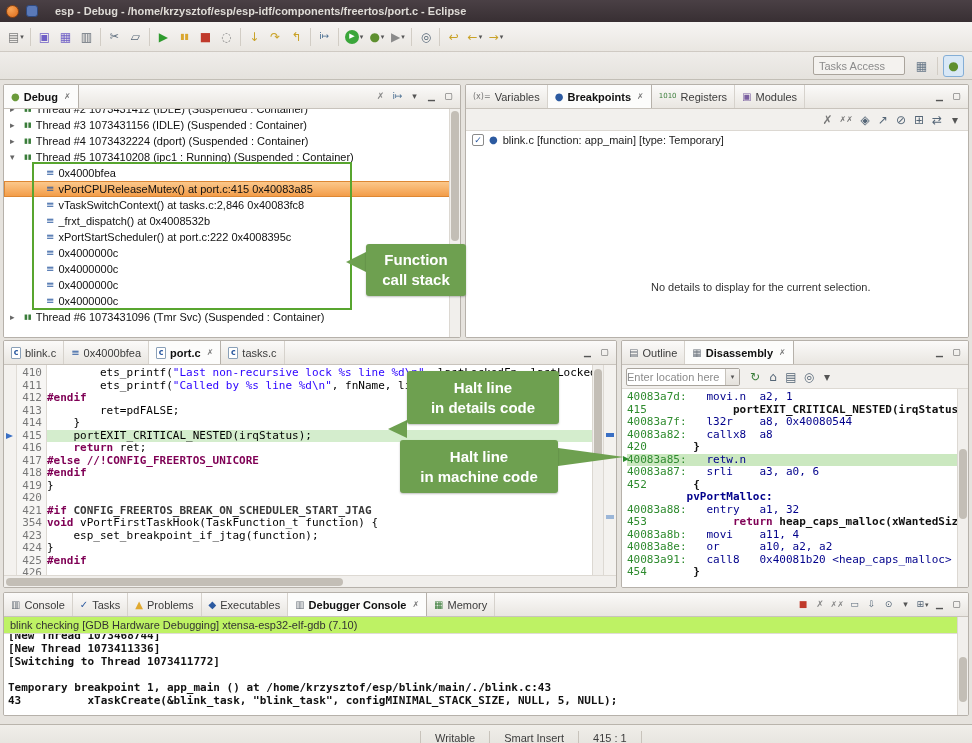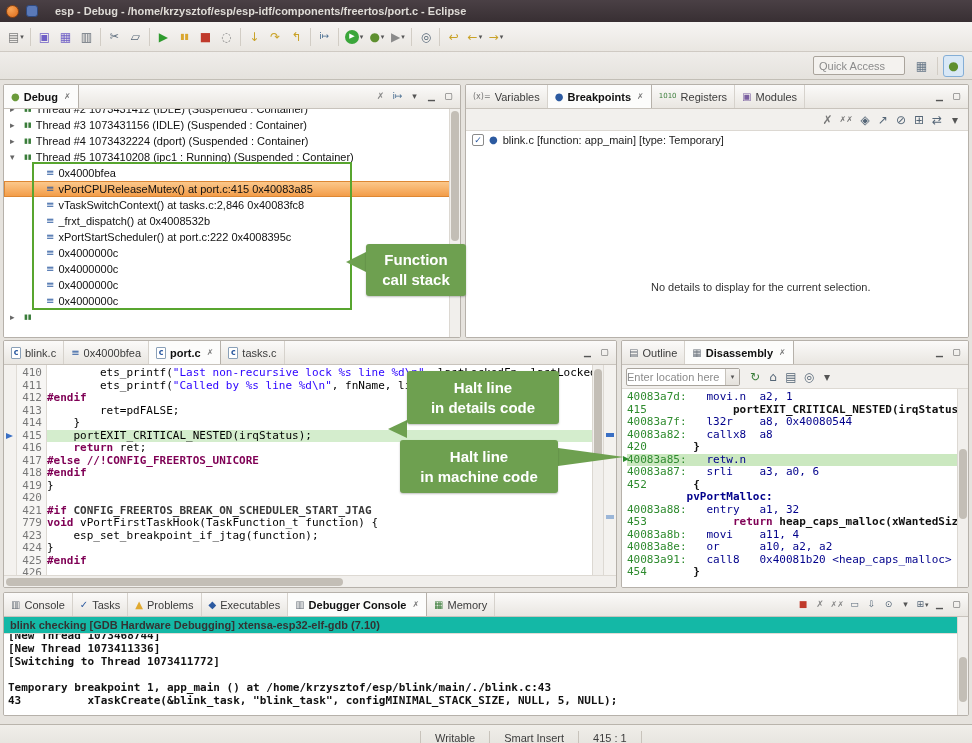--- a/index.html
+++ b/index.html
@@ -95,21 +95,21 @@
   .dline.hl{background:#cbe8c0;}
   .dline.hl::after{content:'';position:absolute;left:-4px;top:2.5px;border-left:6px solid #2e8b2e;border-top:3.5px solid transparent;border-bottom:3.5px solid transparent;}
   .tok-addr{color:#2e8b2e;}
   .tok-insn{color:#00008b;}
   .tok-src{color:#111;font-weight:bold;}
   .tok-lbl{color:#00008b;font-weight:bold;}
   .tok-kw2{color:#7f0055;font-weight:bold;}
   .disasm-vsb{position:absolute;right:0;top:48px;bottom:0;width:11px;background:#f1efec;border-left:1px solid #dcd8d2;}
 
   
-  .console-header{height:17px;background:#14b8a6;border-bottom:1px solid #e0dcd6;display:flex;align-items:center;padding:0 6px;font-weight:bold;color:#333;}
+  .console-header{height:17px;background:#bef264;border-bottom:1px solid #e0dcd6;display:flex;align-items:center;padding:0 6px;font-weight:normal;color:#333;}
   .console-body{position:absolute;top:41px;left:0;right:11px;bottom:0;background:#fff;font-family:"DejaVu Sans Mono",monospace;font-size:11px;line-height:13px;overflow:hidden;padding-left:4px;}
   .console-body .cln{white-space:pre;font-weight:bold;color:#111;min-height:13px;}
   .console-body .cln:first-child{margin-top:-5px;}
   .console-vsb{position:absolute;right:0;top:24px;bottom:0;width:11px;background:#f1efec;border-left:1px solid #dcd8d2;}
 
   
   .statusbar{position:absolute;left:0;top:724px;width:972px;height:27px;background:linear-gradient(#f0eeea,#e4e1db);border-top:1px solid #b9b4ac;display:flex;align-items:center;color:#3c3c3c;}
   .sb-spacer{width:420px;}
   .sb-item{padding:0 14px;white-space:nowrap;}
   .sb-sep{width:1px;height:14px;background:#c8c3bb;}
@@ -208,21 +208,21 @@
       <span class="glyph" style="color: rgb(201, 162, 39);">←</span>
       <span class="dd">▾</span>
     </span>
     <span class="tbtn">
       <span class="glyph" style="color: rgb(201, 162, 39);">→</span>
       <span class="dd">▾</span>
     </span>
   </div>
 <div class="toolbar2">
   <span class="quick-access">
-    <span>Quick Access</span>
+    <span>Tasks Access</span>
   </span>
   <span class="persp">
       <span class="tbtn">
         <span class="glyph" style="color: rgb(102, 119, 136);">▦</span>
       </span>
       <span class="tb-sep"></span>
       <span class="tbtn active">
         <span class="glyph" style="color: rgb(94, 143, 47);">●</span>
       </span>
     </span>
@@ -309,20 +309,21 @@
           <span class="glyph" style="color: rgb(44, 90, 160);">≡</span>
           <span class="trow-label">0x4000000c</span>
         </div>
         <div class="trow frame">
           <span class="glyph" style="color: rgb(44, 90, 160);">≡</span>
           <span class="trow-label">0x4000000c</span>
         </div>
         <div class="trow">
           <span class="twisty">▸</span>
           <span class="glyph" style="color: rgb(58, 125, 58); font-size: 7px;">▮▮</span>
+          <span class="trow-label">Thread #6 1073431096 (Tmr Svc) (Suspended : Container)</span>
         </div>
       </div>
     <div class="vsb">
         <div class="thumb" style="top:2px;height:130px;"></div>
       </div>
   </div>
 </div>
 
 <div class="panel" id="bp-panel">
   <div class="tabbar">
@@ -448,21 +449,21 @@
         <div class="lnum">412</div>
         <div class="lnum">413</div>
         <div class="lnum">414</div>
         <div class="lnum">415</div>
         <div class="lnum">416</div>
         <div class="lnum">417</div>
         <div class="lnum">418</div>
         <div class="lnum">419</div>
         <div class="lnum">420</div>
         <div class="lnum">421</div>
-        <div class="lnum">779</div>
+        <div class="lnum">354</div>
         <div class="lnum">423</div>
         <div class="lnum">424</div>
         <div class="lnum">425</div>
         <div class="lnum">426</div>
       </div>
     <div class="code">
         <div class="cline"><span class="tok-d">        ets_printf(</span><span class="tok-s">"Last non-recursive lock %s line %d\n"</span><span class="tok-d">, lastLockedFn, lastLockedLine);</span></div>
         <div class="cline"><span class="tok-d">        ets_printf(</span><span class="tok-s">"Called by %s line %d\n"</span><span class="tok-d">, fnName, line);</span></div>
         <div class="cline"><span class="tok-pp">#endif</span></div>
         <div class="cline"><span class="tok-d">        ret=pdFALSE;</span></div>

